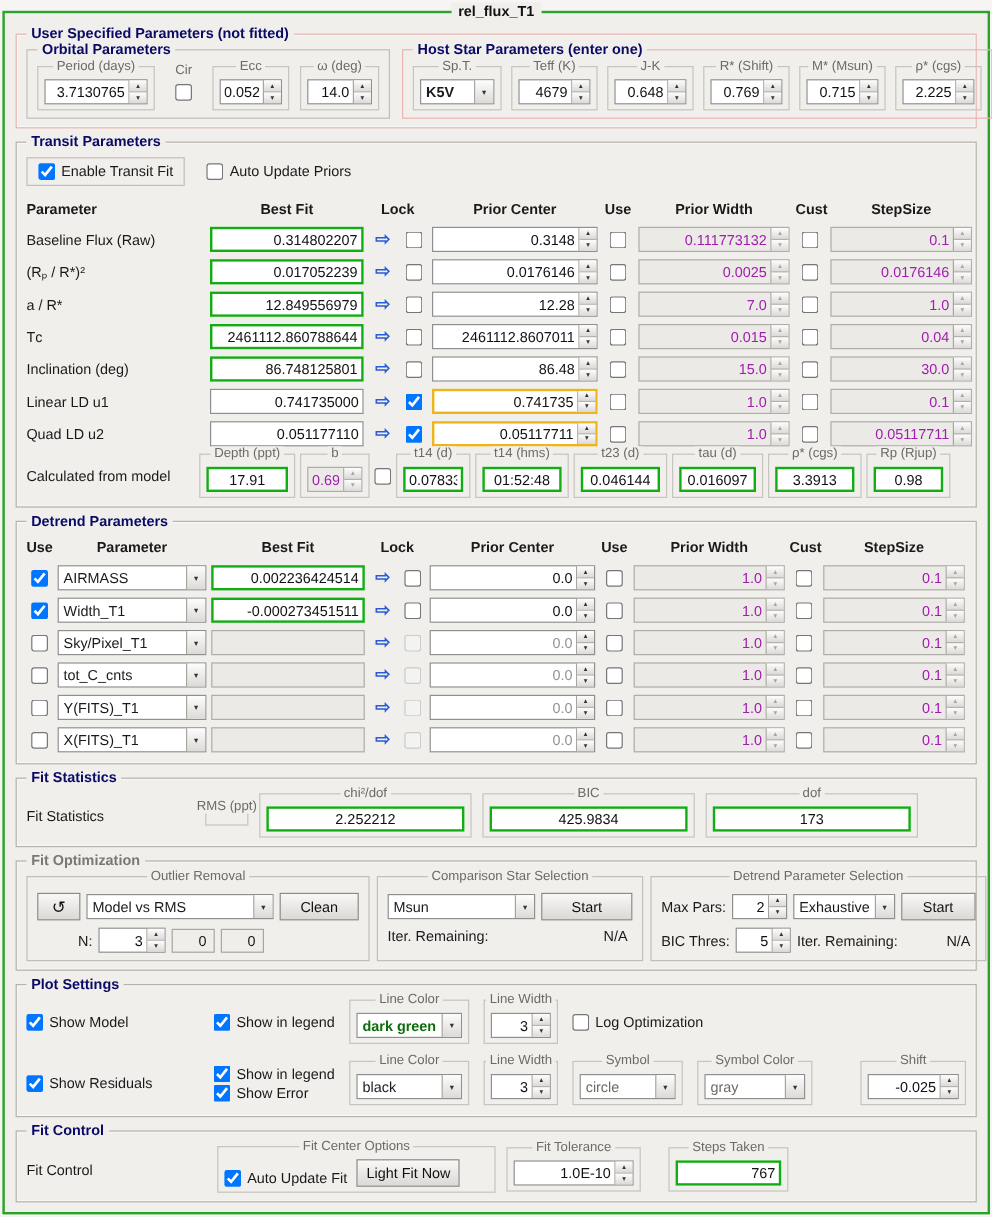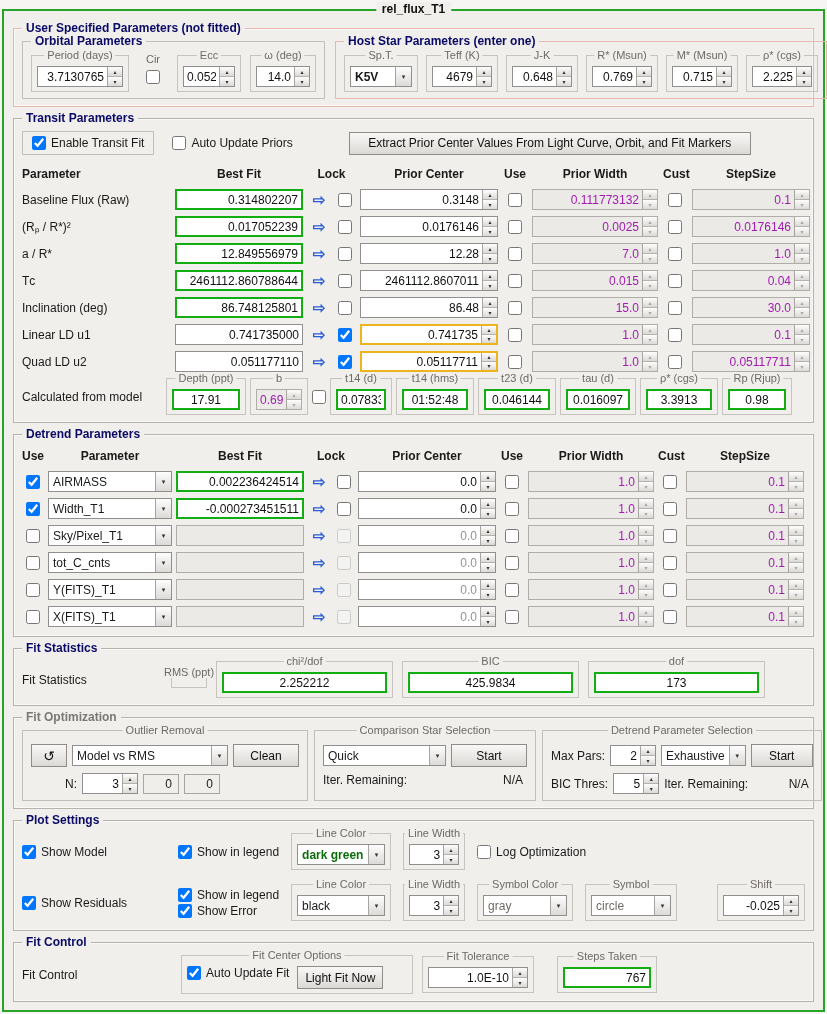--- a/index.html
+++ b/index.html
@@ -6,21 +6,21 @@
 html,body{width:827px;height:1014px}
 body{font-family:"Liberation Sans",sans-serif;font-size:12px;background:#f6f5f3;color:#1a1a1a;position:relative;overflow:hidden}
 .window{position:absolute;left:2px;top:9px;right:2px;bottom:2px;border:2px solid #28a428;background:#f0efec;padding:6px 9px 2px}
 .wtitle{position:absolute;left:50%;top:-9px;transform:translateX(-50%);background:#f0efec;padding:0 6px;font-weight:bold;color:#111}
 .sec{position:relative;border:1px solid #b6b2ae;box-shadow:inset 0 0 0 1px rgba(255,255,255,.55);margin:11px 0 0;padding:12px 8px 7px}
 .sec.pink{border-color:#e9b6b2}
 .st{position:absolute;top:-8px;left:8px;background:#f0efec;padding:0 4px;font-weight:bold;color:#0a0a66;font-size:12px;white-space:nowrap}
 .st.gray{color:#7b7873}
 .subsec{position:relative;border:1px solid #c2beba;padding:13px 8px 6px}
 .subsec.pink{border-color:#e9b6b2}
-.mini{position:relative;border:1px solid #c7c3bf;padding:10px 5px 4px;display:flex;align-items:flex-start;gap:4px}
+.mini{position:relative;border:1px solid #c7c3bf;padding:10px 5px 4px;display:flex;align-items:flex-end;gap:4px}
 .mt{position:absolute;top:-7px;left:50%;transform:translateX(-50%);background:#f0efec;padding:0 3px;color:#6e6a66;font-size:11px;white-space:nowrap}
 .field{display:inline-flex;align-items:stretch;background:#fff;border:1px solid #8f8f8f;height:21px;flex:1;min-width:0}
 .field input{flex:1;min-width:0;border:0;outline:0;background:transparent;font:inherit;text-align:right;padding:0 3px;color:#111}
 .field.center input{text-align:center}
 .field.green{border:2px solid #12ad12}
 .field.yellow{border:2px solid #eeb41e}
 .field.dis{background:#ebeae7;border-color:#b0aca8}
 .field.dis input{color:#a21caf}
 .field.dim input{color:#97948f}
 .sbs{display:flex;flex-direction:column;width:15px;border-left:1px solid #a8a4a0;flex:none}
@@ -140,21 +140,21 @@
           <span class="mt">J-K</span>
           <span class="field">
               <input value="0.648" style="">
               <span class="sbs">
                 <i class="sb up"></i>
                 <i class="sb dn"></i>
               </span>
             </span>
         </div>
         <div class="mini w-hs">
-          <span class="mt">R* (Msun)</span>
+          <span class="mt">R* (Shift)</span>
           <span class="field">
               <input value="0.769" style="">
               <span class="sbs">
                 <i class="sb up"></i>
                 <i class="sb dn"></i>
               </span>
             </span>
         </div>
         <div class="mini w-hs">
           <span class="mt">M* (Msun)</span>
@@ -186,21 +186,20 @@
       <span class="cbbox">
         <label class="pcb">
             <input type="checkbox" class="cb" checked="" style="">
             <span>Enable Transit Fit</span>
           </label>
       </span>
       <label class="pcb aup">
           <input type="checkbox" class="cb" style="">
           <span>Auto Update Priors</span>
         </label>
-      <button class="btn extract">Extract Prior Center Values From Light Curve, Orbit, and Fit Markers</button>
     </div>
     <div class="tgrid thead">
       <span class="h-left">Parameter</span>
       <span>Best Fit</span>
       <span class="c34">Lock</span>
       <span>Prior Center</span>
       <span>Use</span>
       <span>Prior Width</span>
       <span>Cust</span>
       <span>StepSize</span>
@@ -771,21 +770,21 @@
               </span>
             </span>
           <span class="flat">0</span>
           <span class="flat">0</span>
         </div>
       </div>
       <div class="subsec" style="width:222px;flex:none">
         <span class="mt">Comparison Star Selection</span>
         <div class="orow">
           <span class="combo">
-              <span class="cval">Quick</span>
+              <span class="cval">Msun</span>
               <i class="carr"></i>
             </span>
           <button class="btn" style="width:76px">Start</button>
         </div>
         <div class="orow" style="margin-bottom:0">
           <span class="lbl">Iter. Remaining:</span>
           <span class="na">N/A</span>
         </div>
       </div>
       <div class="subsec" style="flex:1">
@@ -879,31 +878,31 @@
       <div class="mini" style="width:62px;flex:none">
         <span class="mt">Line Width</span>
         <span class="field">
             <input value="3" style="">
             <span class="sbs">
               <i class="sb up"></i>
               <i class="sb dn"></i>
             </span>
           </span>
       </div>
+      <div class="mini" style="width:92px;flex:none">
+        <span class="mt">Symbol</span>
+        <span class="combo">
+            <span class="cval" style="color:#6e6a66">circle</span>
+            <i class="carr"></i>
+          </span>
+      </div>
       <div class="mini" style="width:96px;flex:none">
         <span class="mt">Symbol Color</span>
         <span class="combo">
             <span class="cval" style="color:#6e6a66">gray</span>
-            <i class="carr"></i>
-          </span>
-      </div>
-      <div class="mini" style="width:92px;flex:none">
-        <span class="mt">Symbol</span>
-        <span class="combo">
-            <span class="cval" style="color:#6e6a66">circle</span>
             <i class="carr"></i>
           </span>
       </div>
       <div class="mini" style="width:88px;flex:none;margin-left:auto">
         <span class="mt">Shift</span>
         <span class="field">
             <input value="-0.025" style="">
             <span class="sbs">
               <i class="sb up"></i>
               <i class="sb dn"></i>

